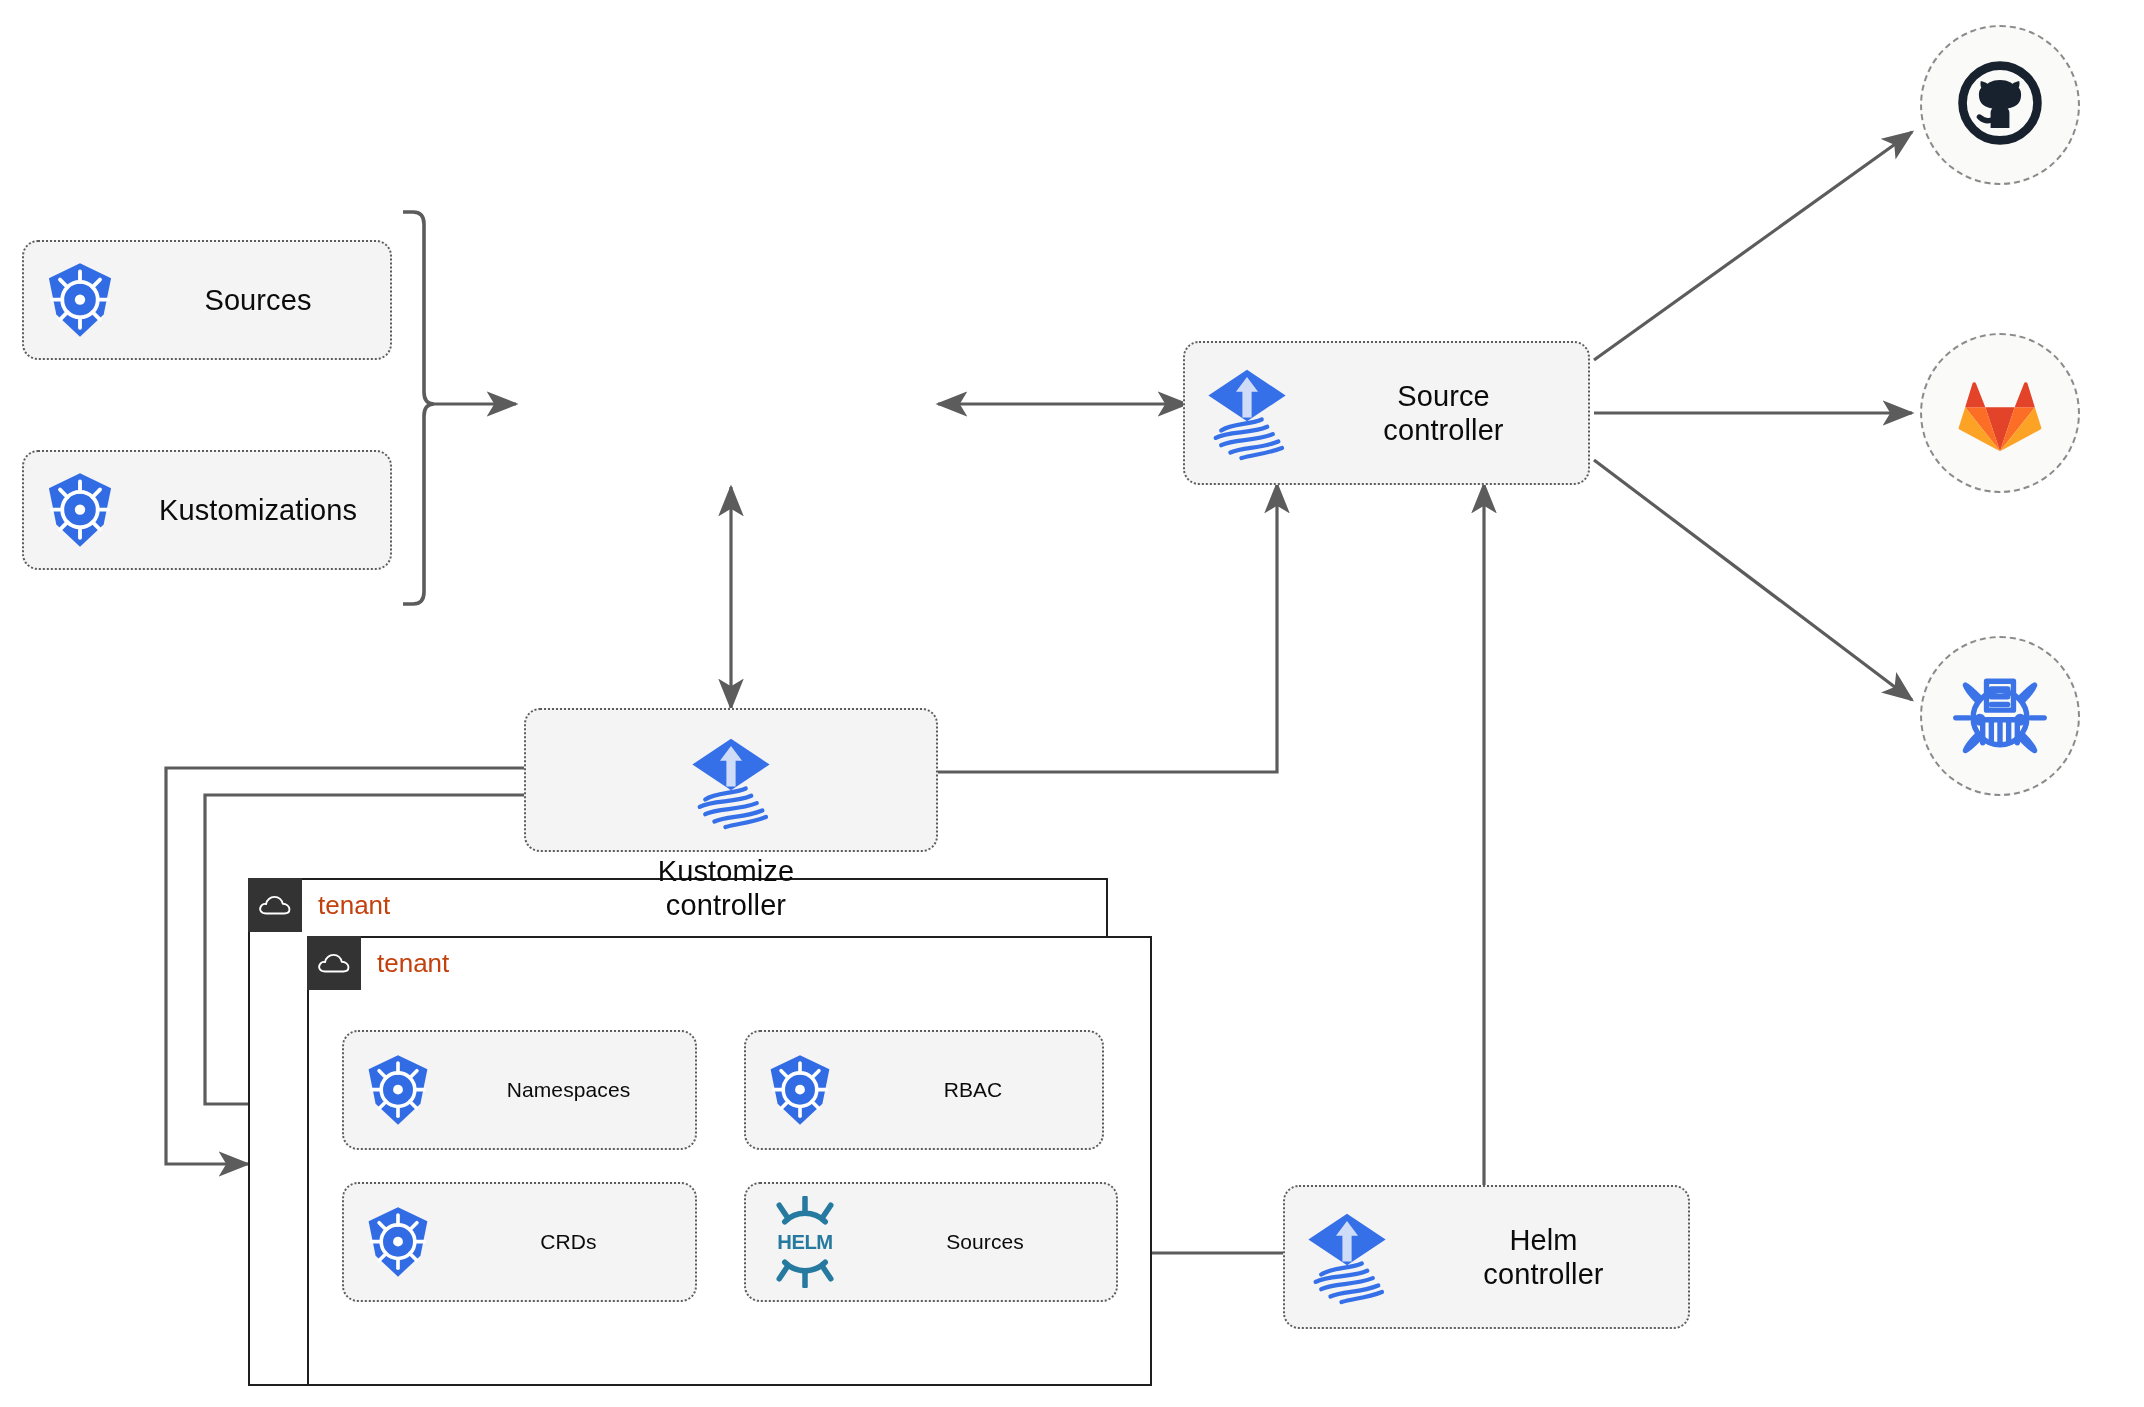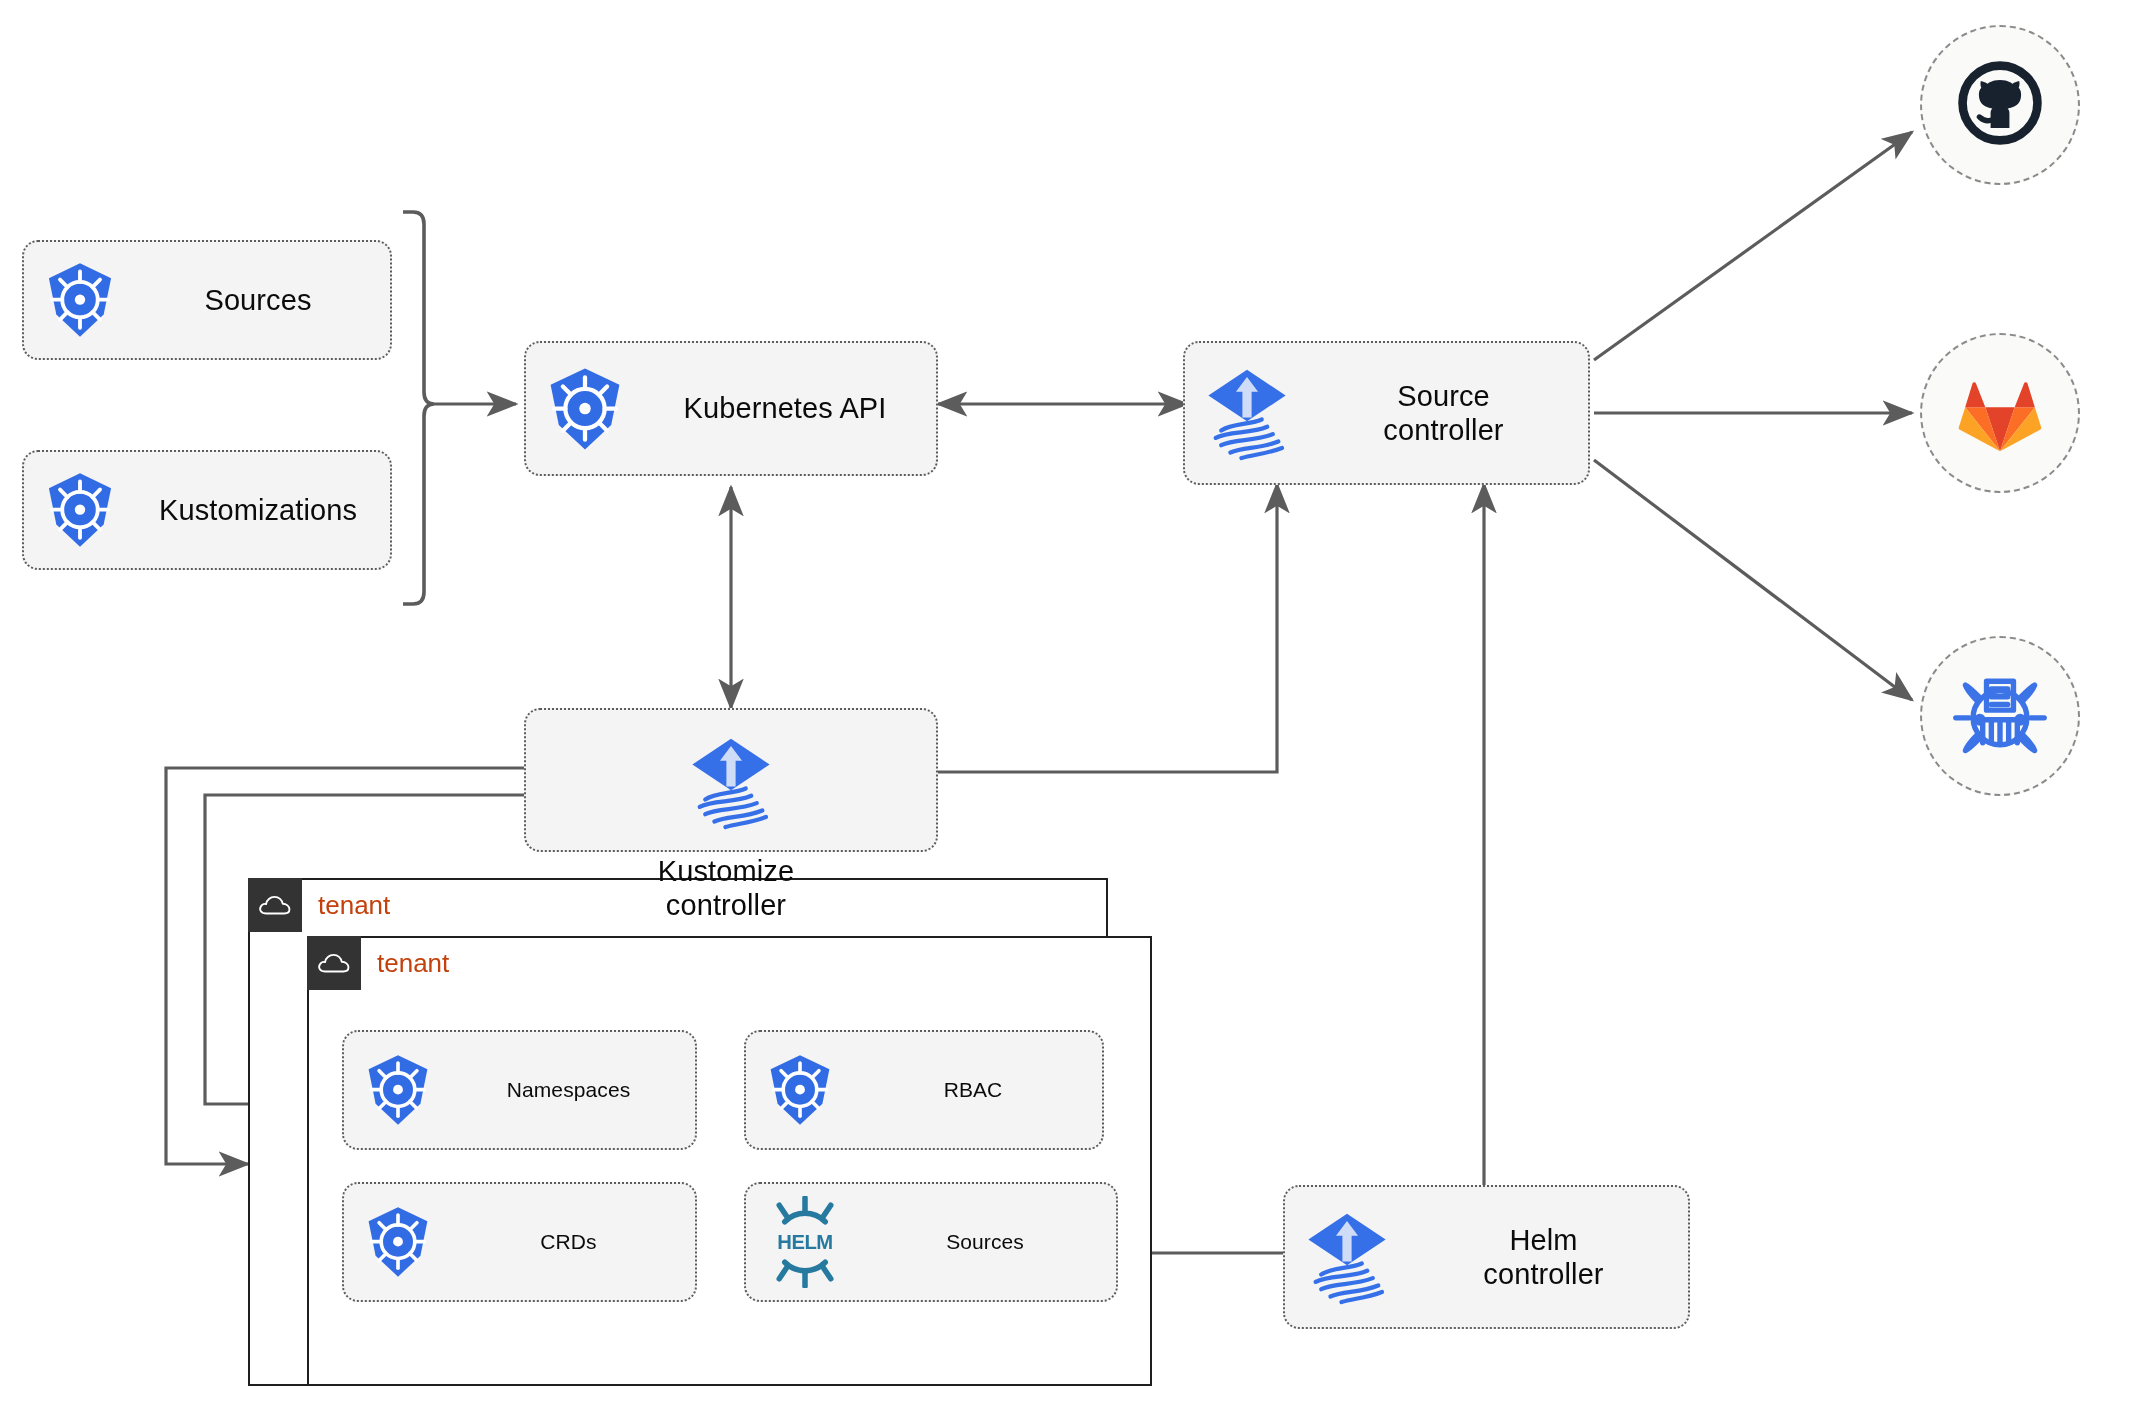--- a/index.html
+++ b/index.html
@@ -186,40 +186,20 @@
             <path d="M67 69 L77 79"></path>
           <path d="M67 35 L77 25"></path>
             <path d="M33 69 L23 79"></path>
         </g>
         <circle cx="50" cy="52" r="7" fill="#ffffff"></circle>
       </svg>
     </span>
     <span class="lbl">Kustomizations</span>
   </div>
 
-  <div class="node" style="left:524px; top:341px; width:414px; height:135px;">
-    <span class="ico" style="width:118px;height:135px;">
-      <svg width="82" height="86" viewBox="0 0 100 105" aria-hidden="true">
-        <path d="M50 3 L92 23 L82 72 L50 102 L18 72 L8 23 Z" fill="#326CE5"></path>
-        <g fill="none" stroke="#ffffff" stroke-width="5.2" stroke-linecap="round">
-          <circle cx="50" cy="52" r="24"></circle>
-          <path d="M50 28 L50 14"></path>
-            <path d="M50 76 L50 90"></path>
-          <path d="M26 52 L12 52"></path>
-            <path d="M74 52 L88 52"></path>
-          <path d="M33 35 L23 25"></path>
-            <path d="M67 69 L77 79"></path>
-          <path d="M67 35 L77 25"></path>
-            <path d="M33 69 L23 79"></path>
-        </g>
-        <circle cx="50" cy="52" r="7" fill="#ffffff"></circle>
-      </svg>
-    </span>
-    <span class="lbl">Kubernetes API</span>
-  </div>
 
   <div class="node" style="left:1183px; top:341px; width:407px; height:144px;">
     <span class="ico" style="width:124px;height:144px;">
       <svg width="92" height="98" viewBox="0 0 100 106" aria-hidden="true">
         <path d="M50 6 L92 34 L50 62 L8 34 Z" fill="#3670E8"></path>
         <path d="M50 14 L62 30 L55 30 L55 58 L45 58 L45 30 L38 30 Z" fill="#CFDCF8"></path>
         <g stroke="#3670E8" stroke-width="4.6" fill="none" stroke-linecap="round">
           <path d="M22 72 C34 64 52 66 66 60"></path>
           <path d="M16 80 C30 72 54 76 72 68"></path>
           <path d="M22 88 C36 81 58 84 78 76"></path>

